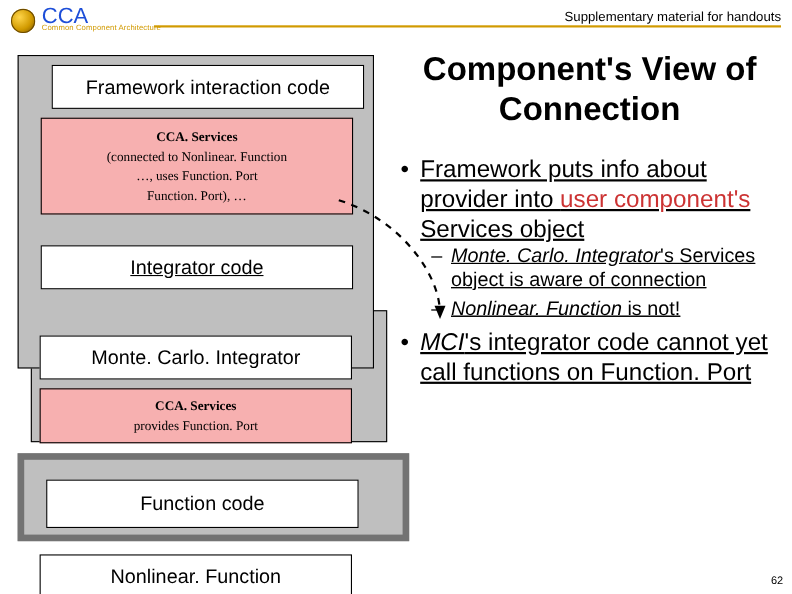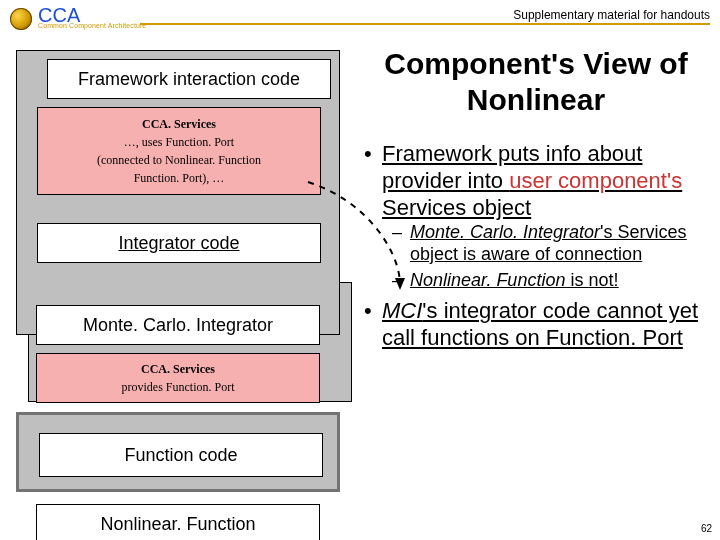--- a/index.html
+++ b/index.html
@@ -35,22 +35,22 @@
   .timesbold { font-family: "Times New Roman", serif; font-weight: bold; }
 
   
   .b-framework { left: 20px; top: 8px; width: 284px; height: 40px; margin-left: 10px; }
   .b-services1 { left: 20px; top: 56px; width: 284px; height: 88px; }
   .b-integrator { left: 20px; top: 172px; width: 284px; height: 40px; text-decoration: underline; }
 
   .b-mci       { position: absolute; left: 20px; top: 255px; width: 284px; height: 40px; z-index: 2; }
   .b-services2 { position: absolute; left: 20px; top: 303px; width: 284px; height: 50px; z-index: 2; }
 
-  .b-funcbox   { position: absolute; left: 0;  top: 362px; width: 324px; height: 80px;
-                 background: #bfbfbf; border: 3px solid #737373; }
+  .b-funcbox   { position: absolute; left: 0;  top: 362px; width: 356px; height: 80px;
+                 background: #bfbfbf; border: 6px solid #737373; }
   .b-function  { left: 20px; top: 18px; width: 284px; height: 44px; }
 
   .b-nonlin    { position: absolute; left: 20px; top: 454px; width: 284px; height: 40px; }
 
   
   .arrow-svg { position: absolute; left: 0; top: 0; width: 720px; height: 540px; pointer-events: none; z-index: 5; }
   .dashed-line { stroke: #000; stroke-width: 2; stroke-dasharray: 6 6; fill: none; }
   .arrow-head { fill: #000; }
 
   
@@ -83,22 +83,22 @@
 
   <div class="left">
 
     <div class="shadow-box"></div>
 
     <div class="outer-stack">
       <div class="box-white b-framework">Framework interaction code</div>
       <div class="box-white pink b-services1">
         <div>
           <div class="timesbold">CCA. Services</div>
+          <div>(connected to Nonlinear. Function</div>
           <div>…, uses Function. Port</div>
-          <div>(connected to Nonlinear. Function</div>
           <div>Function. Port), …</div>
         </div>
       </div>
       <div class="box-white b-integrator">Integrator code</div>
     </div>
 
     <div class="box-white b-mci">Monte. Carlo. Integrator</div>
     <div class="box-white pink b-services2">
       <div>
         <div class="timesbold">CCA. Services</div>
@@ -112,21 +112,21 @@
 
     <div class="box-white b-nonlin">Nonlinear. Function</div>
   </div>
 
   <svg class="arrow-svg">
     <path class="dashed-line" d="M 308 182 C 365 200, 400 250, 400 285 L 400 285"></path>
     <polygon class="arrow-head" points="400,290 395,278 405,278"></polygon>
   </svg>
 
   <div class="right">
-    <div class="title">Component's View of Nonlinear</div>
+    <div class="title">Component's View of Connection</div>
     <ul class="bullets">
       <li>
         <span>Framework puts info about provider into </span><span class="user-red">user component's</span><span> Services object</span>
         <ul class="bullets sub">
           <li><span class="ital">Monte. Carlo. Integrator</span><span>'s Services object is aware of connection</span></li>
           <li><span class="ital">Nonlinear. Function</span><span> is not!</span></li>
         </ul>
       </li>
       <li>
         <span class="ital">MCI</span><span>'s integrator code cannot yet call functions on Function. Port</span>

